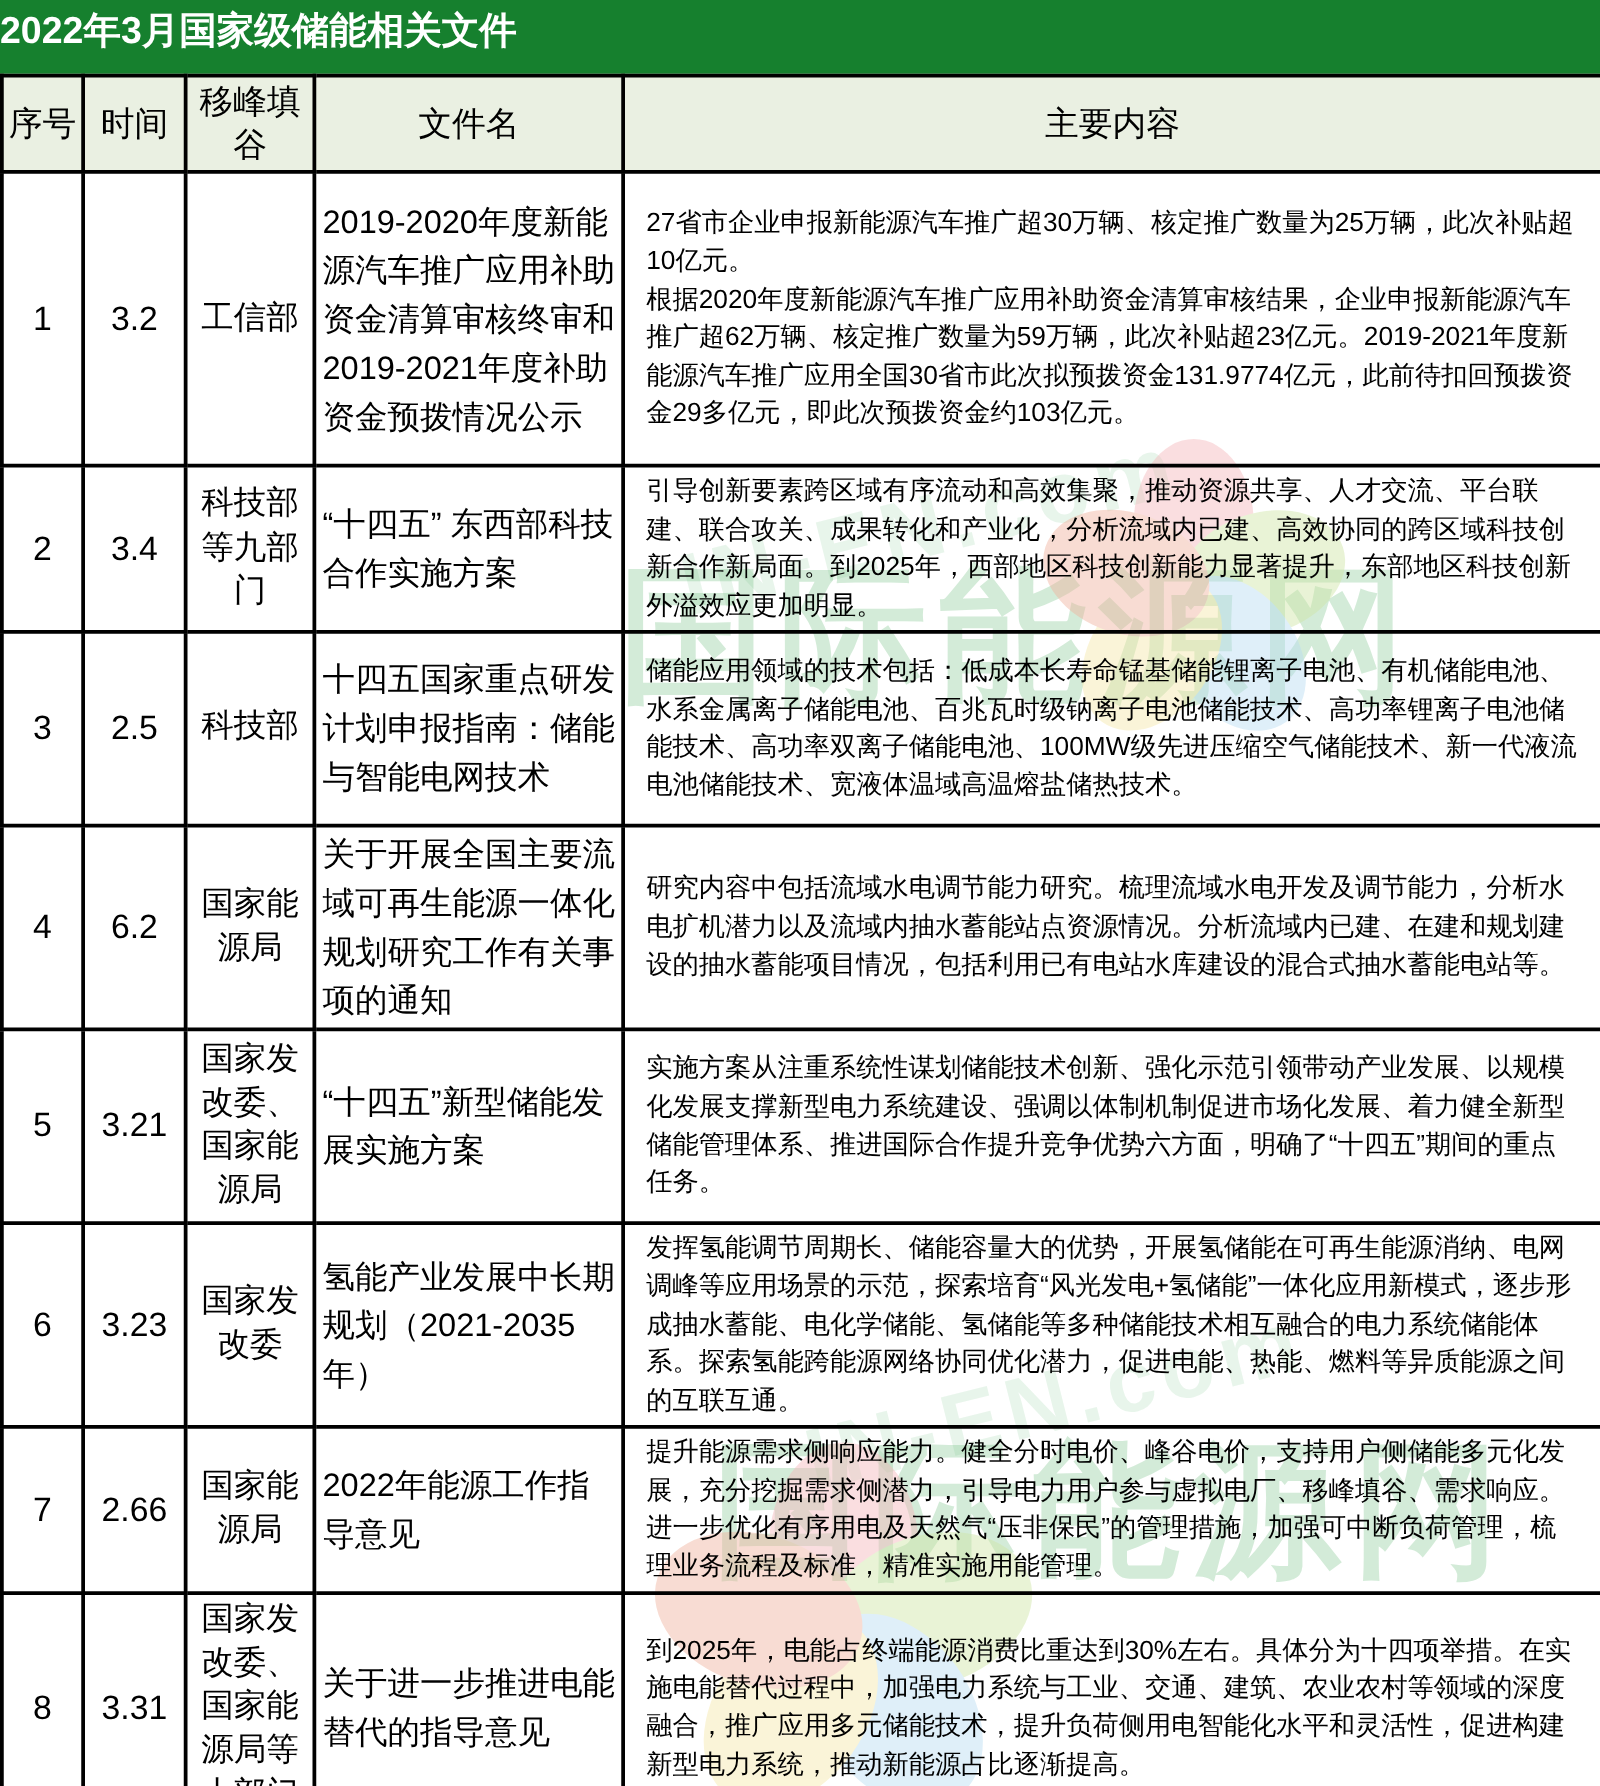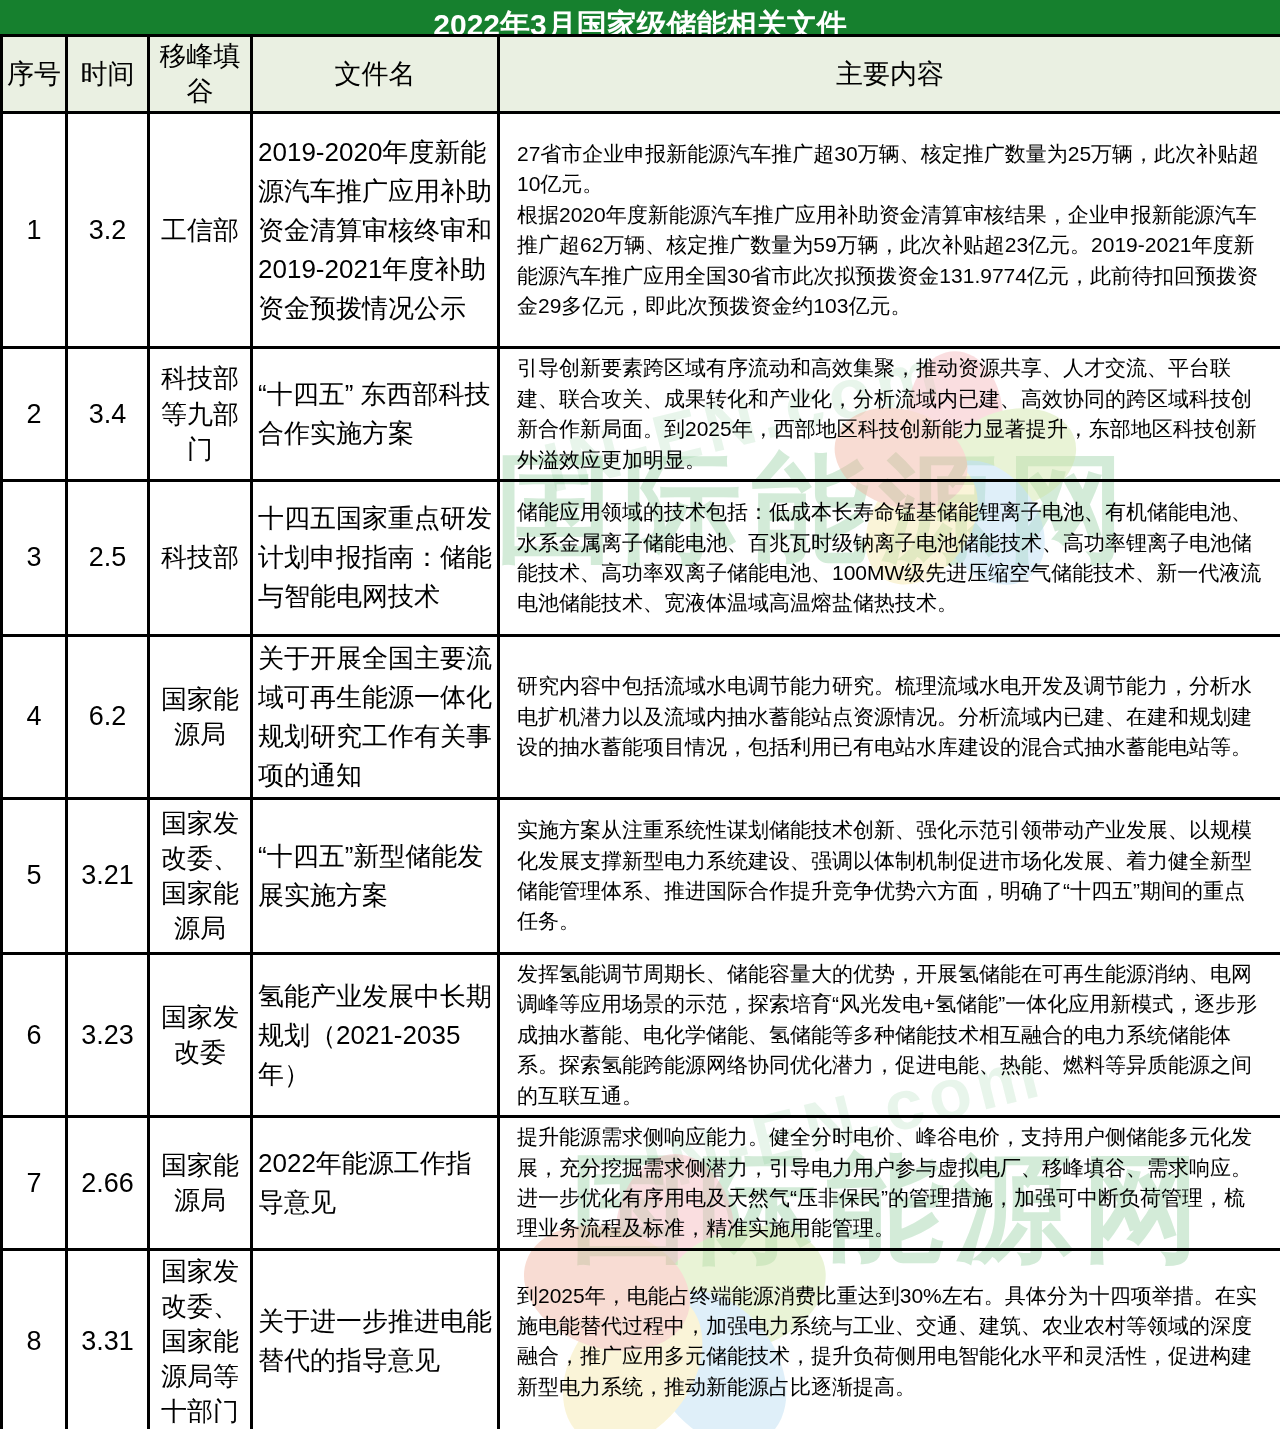--- a/index.html
+++ b/index.html
@@ -45,26 +45,26 @@
   }
   .p1 { background:#f5b8bc; transform:rotate(0deg)   translateY(-30%); }
   .p2 { background:#cfe6a6; transform:rotate(72deg)  translateY(-30%); }
   .p3 { background:#b9ddf2; transform:rotate(144deg) translateY(-30%); }
   .p4 { background:#f6e8a9; transform:rotate(216deg) translateY(-30%); }
   .p5 { background:#f0b39e; transform:rotate(288deg) translateY(-30%); }
 
   
   .title-bar {
     position:relative; z-index:1;
-    height:34px;
+    height:59px;
     background:#16802e;
     color:#ffffff;
     font-size:30px;
     font-weight:bold;
-    text-align:center;
+    text-align:left;
     line-height:50px;
   }
 
   
   table {
     position:relative; z-index:1;
     width:1280px;
     border-collapse:collapse;
     table-layout:fixed;
   }
@@ -84,20 +84,21 @@
   td.c-index, td.c-date {
     font-size:27px;
     text-align:center;
   }
   td.c-agency {
     font-size:26px;
     text-align:center;
     padding:2px;
     line-height:1.35;
     word-break:break-all;
+    font-family:Liberation Mono, monospace;
   }
   td.c-doc {
     font-size:26px;
     padding:2px 5px;
     line-height:1.5;
     word-break:break-all;
   }
   td.c-content {
     font-size:21px;
     text-align:left;

